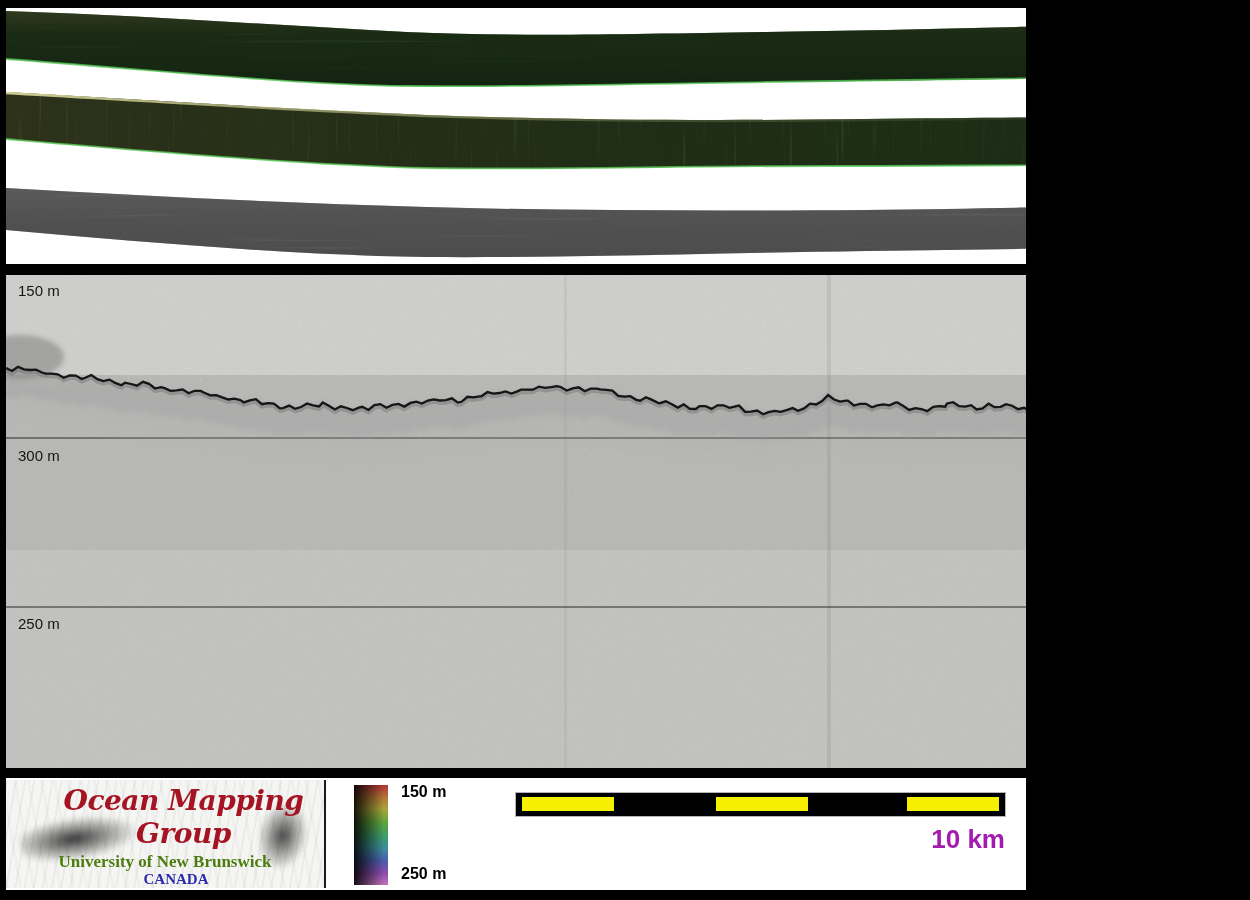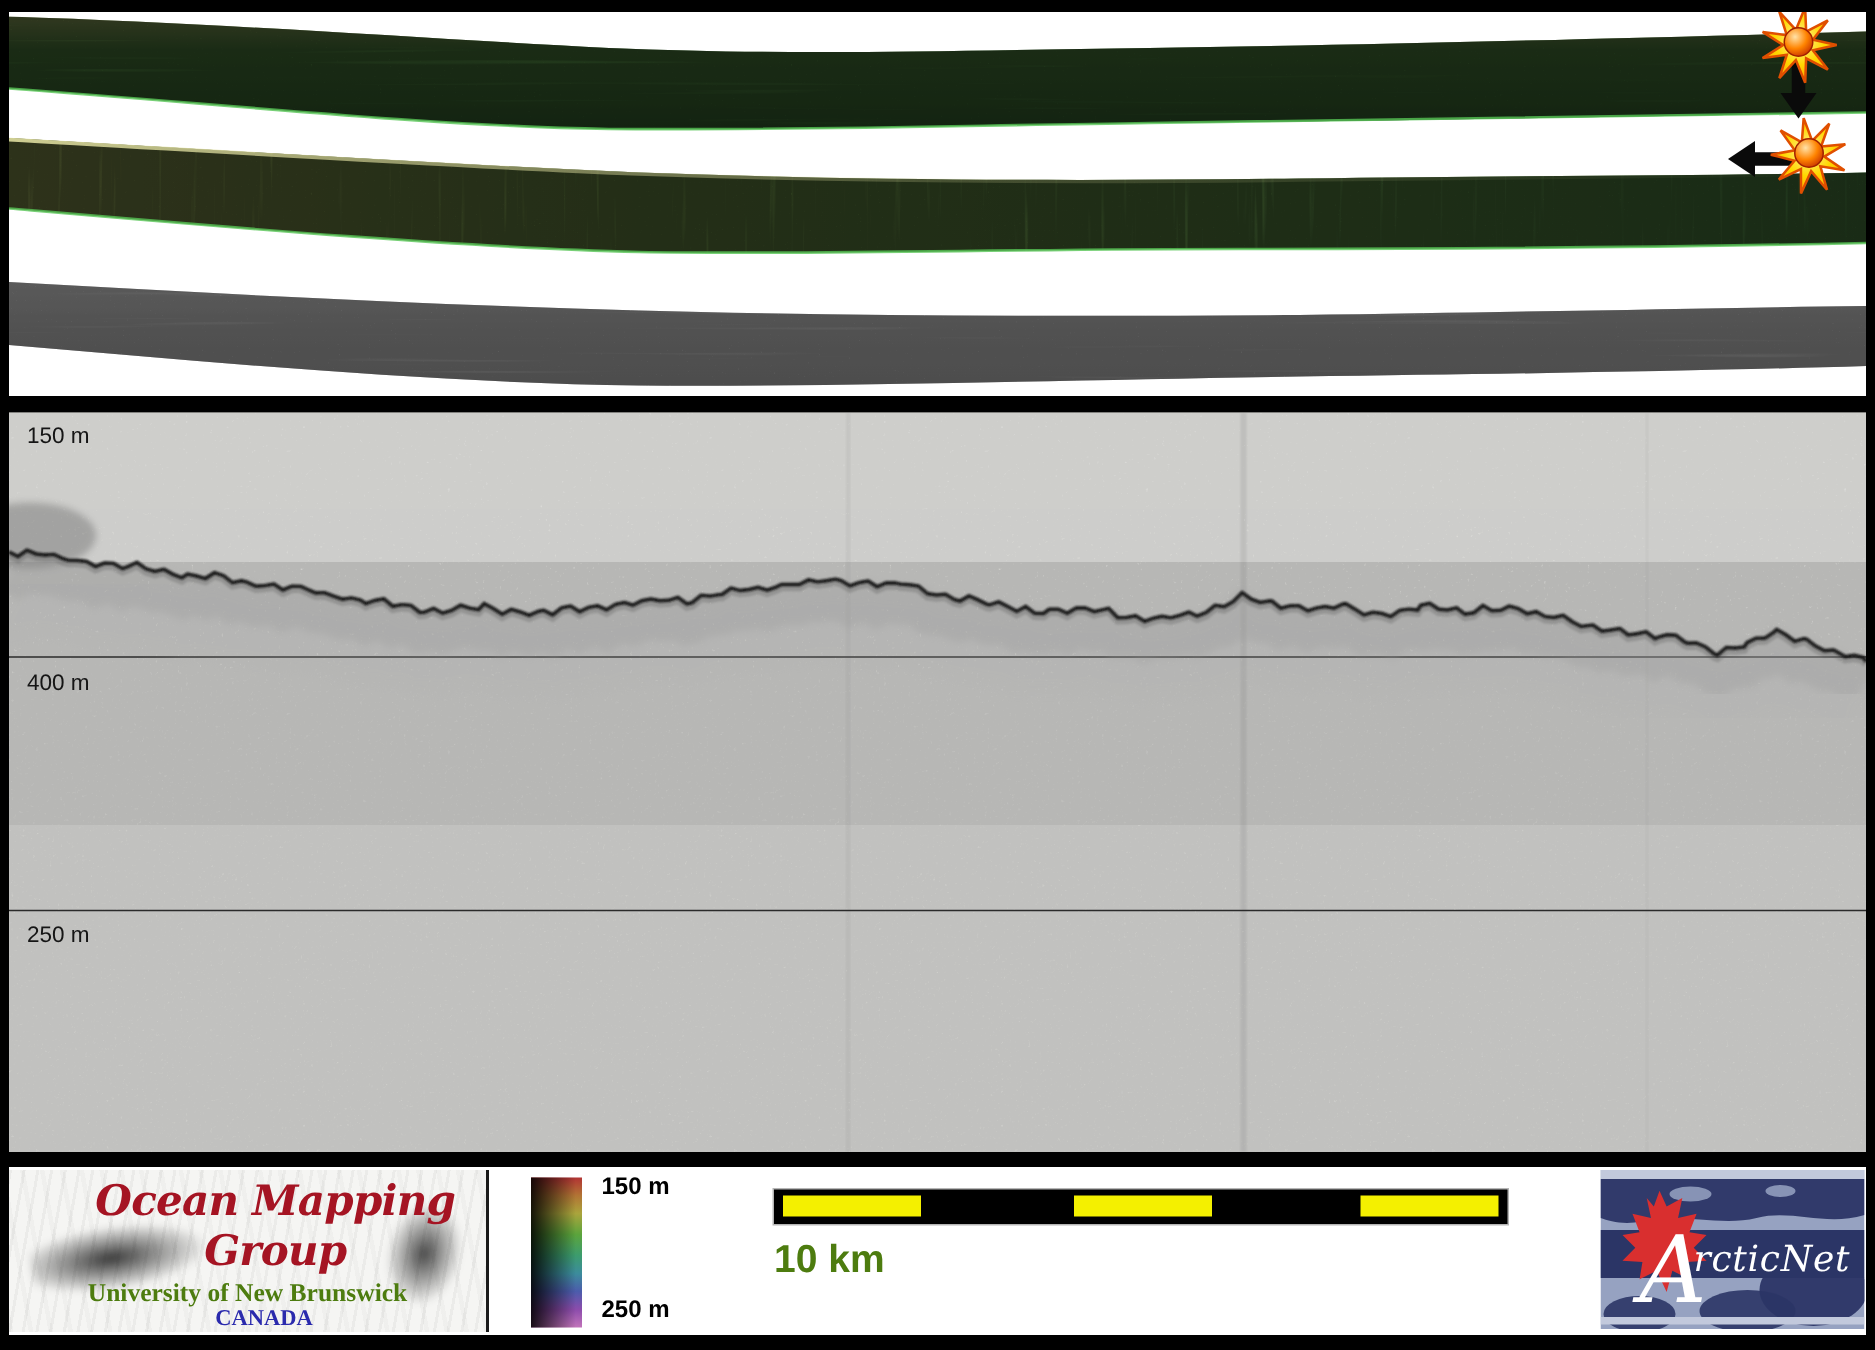--- a/index.html
+++ b/index.html
@@ -1,18 +1,18 @@
 <!DOCTYPE html>
 <html><head>
 <meta charset="utf-8">
 <style>
   html,body{margin:0;padding:0;}
   body{width:1250px;height:900px;background:#000;position:relative;overflow:hidden;
        font-family:"Liberation Sans",sans-serif;}
-  .panel{position:absolute;left:6px;width:1238px;overflow:hidden;}
+  .panel{position:absolute;left:6px;width:1020px;overflow:hidden;}
   #top-panel{top:8px;height:256px;background:#fff;}
   #profile-panel{top:275px;height:493px;background:#ebebe8;}
   #footer-panel{top:778px;height:112px;background:#fff;}
   .depth-label{position:absolute;left:12px;font-size:15px;color:#151515;}
   #lbl150{top:7px;} #lbl200{top:172px;} #lbl250{top:340px;}
 
   
   .omg-logo{position:absolute;left:0;top:2px;width:318px;height:108px;background:#f5f5f3;
     border-right:2px solid #1a1a1a;overflow:hidden;}
   .omg-texture{position:absolute;inset:0;opacity:.55;background:
@@ -37,22 +37,22 @@
       #3c9c6e 52%,#3c8c9c 64%,#4c5cac 76%,#8c4cac 88%,#c274ba 100%);}
   .colorbar::after{content:"";position:absolute;inset:0;
     background:linear-gradient(90deg, rgba(0,0,0,.88), rgba(0,0,0,0) 88%);}
   .cb-label{position:absolute;left:395px;width:70px;font-weight:bold;font-size:16px;color:#000;}
   .cb-top{top:5px;} .cb-bot{top:87px;}
 
   .scalebar{position:absolute;left:510px;top:15px;width:489px;height:23px;background:#000;
     box-shadow:0 0 0 1px #b5b5b5;}
   .sb-seg{position:absolute;top:4px;height:14px;width:92px;background:#f4f000;}
   .sb-seg.s1{left:6px;} .sb-seg.s2{left:200px;} .sb-seg.s3{left:391px;}
-  .sb-label{position:absolute;left:510px;top:46px;width:489px;text-align:left;
-    font-weight:bold;font-size:26px;color:#4d7c0f;}
+  .sb-label{position:absolute;left:510px;top:46px;width:489px;text-align:right;
+    font-weight:bold;font-size:26px;color:#a21caf;}
 
   .arcticnet{position:absolute;left:1061px;top:2px;width:176px;height:106px;background:#fff;}
 </style>
 </head>
 <body>
 
 <div id="top-panel" class="panel">
 <svg width="1238" height="256" viewBox="0 0 1238 256">
   <defs>
     <filter id="grain" x="0" y="0" width="100%" height="100%">
@@ -175,21 +175,21 @@
     <g id="traceLayer">
         <line x1="0" x2="1238" y1="163" y2="163" stroke="#2a2a2a" stroke-width="1"></line>
         <line x1="0" x2="1238" y1="332" y2="332" stroke="#2a2a2a" stroke-width="1"></line>
         <path d="M0.0,93.0 L6.0,96.0 L12.0,91.8 L18.0,94.3 L24.0,95.0 L30.0,94.6 L36.0,97.5 L39.7,98.6 L45.7,98.7 L51.7,99.3 L57.7,102.7 L63.7,100.4 L69.7,100.6 L75.7,104.1 L79.3,102.7 L85.3,100.0 L91.3,104.2 L97.3,106.0 L103.3,104.6 L109.3,107.9 L115.3,110.2 L119.0,107.7 L125.0,109.0 L131.0,110.7 L137.0,106.8 L143.0,108.8 L149.0,113.5 L155.0,112.2 L158.6,113.1 L164.6,115.8 L170.6,115.4 L176.6,114.4 L182.6,118.3 L188.6,115.8 L194.6,115.9 L198.3,117.7 L204.3,120.3 L210.3,120.1 L216.3,122.4 L222.3,124.5 L228.3,123.6 L234.3,125.1 L237.9,127.4 L243.9,125.3 L249.9,124.2 L255.9,129.2 L261.9,128.1 L267.9,128.6 L273.9,133.3 L277.1,133.1 L283.1,130.6 L289.1,133.8 L295.1,132.0 L301.1,128.5 L307.1,130.4 L313.1,131.5 L316.8,127.5 L322.8,130.7 L328.8,134.5 L334.8,131.3 L340.8,133.0 L346.8,135.2 L352.8,132.6 L356.4,131.8 L362.4,134.9 L368.4,130.2 L374.4,129.1 L380.4,132.8 L386.4,129.9 L392.4,128.9 L398.4,131.6 L404.4,127.9 L410.4,126.7 L415.9,128.5 L421.9,125.5 L427.9,124.4 L433.9,125.5 L439.9,125.2 L445.9,123.3 L451.9,127.6 L455.5,126.8 L461.5,121.8 L467.5,122.4 L473.5,121.4 L475.4,121.3 L481.4,117.1 L487.4,118.7 L493.4,118.0 L499.4,116.5 L505.4,118.5 L511.4,116.4 L515.0,114.7 L521.0,114.6 L527.0,114.7 L533.0,111.6 L539.0,112.9 L545.0,112.2 L551.0,111.1 L554.7,112.0 L560.7,115.6 L566.7,113.4 L572.7,112.3 L578.7,116.2 L584.7,113.6 L590.7,113.6 L594.3,114.4 L600.3,114.8 L606.3,115.7 L612.3,120.8 L618.3,121.7 L624.3,121.2 L630.3,124.8 L634.0,125.7 L640.0,122.3 L646.0,124.9 L652.0,127.9 L653.8,128.2 L659.8,126.3 L665.8,129.3 L671.8,132.6 L677.8,129.4 L683.8,133.9 L689.8,134.0 L693.5,131.2 L699.5,131.2 L705.5,133.9 L711.5,130.3 L717.5,130.3 L723.5,132.8 L729.5,131.4 L733.1,130.6 L739.1,136.8 L745.1,136.7 L751.1,135.5 L757.1,139.3 L762.6,137.2 L768.6,135.8 L774.6,136.9 L780.6,135.2 L786.6,133.1 L792.1,135.8 L798.1,133.4 L804.1,128.6 L810.1,129.5 L816.1,126.1 L822.1,120.1 L828.1,124.5 L834.1,126.6 L840.1,125.7 L841.9,125.7 L847.9,130.5 L853.9,128.9 L859.9,128.8 L865.9,132.3 L871.4,130.4 L877.4,129.4 L883.4,130.4 L889.4,127.7 L891.3,127.5 L897.3,131.1 L903.3,134.9 L909.3,133.2 L915.3,134.0 L921.2,136.1 L927.2,131.9 L933.2,131.1 L939.2,131.7 L941.1,128.5 L947.1,127.2 L953.1,131.2 L959.1,131.6 L965.1,130.2 L970.6,134.5 L976.6,133.5 L982.6,128.7 L988.6,132.2 L994.6,131.8 L1000.1,129.1 L1006.1,130.7 L1012.1,134.2 L1018.1,132.8 L1024.1,136.1 L1030.1,136.6 L1036.1,135.2 L1042.1,139.5 L1048.1,142.7 L1049.9,142.4 L1055.9,141.7 L1061.9,145.8 L1067.9,145.0 L1073.9,144.0 L1079.4,148.3 L1085.4,147.5 L1091.4,146.2 L1097.4,150.8 L1099.2,149.9 L1105.2,148.2 L1111.2,148.5 L1117.2,153.1 L1119.0,153.8 L1125.0,153.6 L1131.0,156.3 L1137.0,161.1 L1138.9,161.8 L1144.9,156.7 L1150.9,157.0 L1156.9,156.3 L1158.7,153.4 L1164.7,150.5 L1170.7,150.4 L1176.7,146.4 L1178.5,144.7 L1184.5,148.2 L1190.5,152.6 L1196.5,150.8 L1198.3,151.1 L1204.3,155.7 L1210.3,158.8 L1216.3,158.3 L1218.2,159.3 L1224.2,162.8 L1230.2,161.9 L1236.2,163.3 L1238,166.0" fill="none" stroke="#b0b0b0" stroke-width="46" opacity="0.18" transform="translate(0,30)" filter="url(#blurS4)"></path>
         <path d="M0.0,93.0 L6.0,96.0 L12.0,91.8 L18.0,94.3 L24.0,95.0 L30.0,94.6 L36.0,97.5 L39.7,98.6 L45.7,98.7 L51.7,99.3 L57.7,102.7 L63.7,100.4 L69.7,100.6 L75.7,104.1 L79.3,102.7 L85.3,100.0 L91.3,104.2 L97.3,106.0 L103.3,104.6 L109.3,107.9 L115.3,110.2 L119.0,107.7 L125.0,109.0 L131.0,110.7 L137.0,106.8 L143.0,108.8 L149.0,113.5 L155.0,112.2 L158.6,113.1 L164.6,115.8 L170.6,115.4 L176.6,114.4 L182.6,118.3 L188.6,115.8 L194.6,115.9 L198.3,117.7 L204.3,120.3 L210.3,120.1 L216.3,122.4 L222.3,124.5 L228.3,123.6 L234.3,125.1 L237.9,127.4 L243.9,125.3 L249.9,124.2 L255.9,129.2 L261.9,128.1 L267.9,128.6 L273.9,133.3 L277.1,133.1 L283.1,130.6 L289.1,133.8 L295.1,132.0 L301.1,128.5 L307.1,130.4 L313.1,131.5 L316.8,127.5 L322.8,130.7 L328.8,134.5 L334.8,131.3 L340.8,133.0 L346.8,135.2 L352.8,132.6 L356.4,131.8 L362.4,134.9 L368.4,130.2 L374.4,129.1 L380.4,132.8 L386.4,129.9 L392.4,128.9 L398.4,131.6 L404.4,127.9 L410.4,126.7 L415.9,128.5 L421.9,125.5 L427.9,124.4 L433.9,125.5 L439.9,125.2 L445.9,123.3 L451.9,127.6 L455.5,126.8 L461.5,121.8 L467.5,122.4 L473.5,121.4 L475.4,121.3 L481.4,117.1 L487.4,118.7 L493.4,118.0 L499.4,116.5 L505.4,118.5 L511.4,116.4 L515.0,114.7 L521.0,114.6 L527.0,114.7 L533.0,111.6 L539.0,112.9 L545.0,112.2 L551.0,111.1 L554.7,112.0 L560.7,115.6 L566.7,113.4 L572.7,112.3 L578.7,116.2 L584.7,113.6 L590.7,113.6 L594.3,114.4 L600.3,114.8 L606.3,115.7 L612.3,120.8 L618.3,121.7 L624.3,121.2 L630.3,124.8 L634.0,125.7 L640.0,122.3 L646.0,124.9 L652.0,127.9 L653.8,128.2 L659.8,126.3 L665.8,129.3 L671.8,132.6 L677.8,129.4 L683.8,133.9 L689.8,134.0 L693.5,131.2 L699.5,131.2 L705.5,133.9 L711.5,130.3 L717.5,130.3 L723.5,132.8 L729.5,131.4 L733.1,130.6 L739.1,136.8 L745.1,136.7 L751.1,135.5 L757.1,139.3 L762.6,137.2 L768.6,135.8 L774.6,136.9 L780.6,135.2 L786.6,133.1 L792.1,135.8 L798.1,133.4 L804.1,128.6 L810.1,129.5 L816.1,126.1 L822.1,120.1 L828.1,124.5 L834.1,126.6 L840.1,125.7 L841.9,125.7 L847.9,130.5 L853.9,128.9 L859.9,128.8 L865.9,132.3 L871.4,130.4 L877.4,129.4 L883.4,130.4 L889.4,127.7 L891.3,127.5 L897.3,131.1 L903.3,134.9 L909.3,133.2 L915.3,134.0 L921.2,136.1 L927.2,131.9 L933.2,131.1 L939.2,131.7 L941.1,128.5 L947.1,127.2 L953.1,131.2 L959.1,131.6 L965.1,130.2 L970.6,134.5 L976.6,133.5 L982.6,128.7 L988.6,132.2 L994.6,131.8 L1000.1,129.1 L1006.1,130.7 L1012.1,134.2 L1018.1,132.8 L1024.1,136.1 L1030.1,136.6 L1036.1,135.2 L1042.1,139.5 L1048.1,142.7 L1049.9,142.4 L1055.9,141.7 L1061.9,145.8 L1067.9,145.0 L1073.9,144.0 L1079.4,148.3 L1085.4,147.5 L1091.4,146.2 L1097.4,150.8 L1099.2,149.9 L1105.2,148.2 L1111.2,148.5 L1117.2,153.1 L1119.0,153.8 L1125.0,153.6 L1131.0,156.3 L1137.0,161.1 L1138.9,161.8 L1144.9,156.7 L1150.9,157.0 L1156.9,156.3 L1158.7,153.4 L1164.7,150.5 L1170.7,150.4 L1176.7,146.4 L1178.5,144.7 L1184.5,148.2 L1190.5,152.6 L1196.5,150.8 L1198.3,151.1 L1204.3,155.7 L1210.3,158.8 L1216.3,158.3 L1218.2,159.3 L1224.2,162.8 L1230.2,161.9 L1236.2,163.3 L1238,166.0" fill="none" stroke="#9a9a9a" stroke-width="26" opacity="0.3" transform="translate(0,14)" filter="url(#blurS3)"></path>
         <path d="M0.0,93.0 L6.0,96.0 L12.0,91.8 L18.0,94.3 L24.0,95.0 L30.0,94.6 L36.0,97.5 L39.7,98.6 L45.7,98.7 L51.7,99.3 L57.7,102.7 L63.7,100.4 L69.7,100.6 L75.7,104.1 L79.3,102.7 L85.3,100.0 L91.3,104.2 L97.3,106.0 L103.3,104.6 L109.3,107.9 L115.3,110.2 L119.0,107.7 L125.0,109.0 L131.0,110.7 L137.0,106.8 L143.0,108.8 L149.0,113.5 L155.0,112.2 L158.6,113.1 L164.6,115.8 L170.6,115.4 L176.6,114.4 L182.6,118.3 L188.6,115.8 L194.6,115.9 L198.3,117.7 L204.3,120.3 L210.3,120.1 L216.3,122.4 L222.3,124.5 L228.3,123.6 L234.3,125.1 L237.9,127.4 L243.9,125.3 L249.9,124.2 L255.9,129.2 L261.9,128.1 L267.9,128.6 L273.9,133.3 L277.1,133.1 L283.1,130.6 L289.1,133.8 L295.1,132.0 L301.1,128.5 L307.1,130.4 L313.1,131.5 L316.8,127.5 L322.8,130.7 L328.8,134.5 L334.8,131.3 L340.8,133.0 L346.8,135.2 L352.8,132.6 L356.4,131.8 L362.4,134.9 L368.4,130.2 L374.4,129.1 L380.4,132.8 L386.4,129.9 L392.4,128.9 L398.4,131.6 L404.4,127.9 L410.4,126.7 L415.9,128.5 L421.9,125.5 L427.9,124.4 L433.9,125.5 L439.9,125.2 L445.9,123.3 L451.9,127.6 L455.5,126.8 L461.5,121.8 L467.5,122.4 L473.5,121.4 L475.4,121.3 L481.4,117.1 L487.4,118.7 L493.4,118.0 L499.4,116.5 L505.4,118.5 L511.4,116.4 L515.0,114.7 L521.0,114.6 L527.0,114.7 L533.0,111.6 L539.0,112.9 L545.0,112.2 L551.0,111.1 L554.7,112.0 L560.7,115.6 L566.7,113.4 L572.7,112.3 L578.7,116.2 L584.7,113.6 L590.7,113.6 L594.3,114.4 L600.3,114.8 L606.3,115.7 L612.3,120.8 L618.3,121.7 L624.3,121.2 L630.3,124.8 L634.0,125.7 L640.0,122.3 L646.0,124.9 L652.0,127.9 L653.8,128.2 L659.8,126.3 L665.8,129.3 L671.8,132.6 L677.8,129.4 L683.8,133.9 L689.8,134.0 L693.5,131.2 L699.5,131.2 L705.5,133.9 L711.5,130.3 L717.5,130.3 L723.5,132.8 L729.5,131.4 L733.1,130.6 L739.1,136.8 L745.1,136.7 L751.1,135.5 L757.1,139.3 L762.6,137.2 L768.6,135.8 L774.6,136.9 L780.6,135.2 L786.6,133.1 L792.1,135.8 L798.1,133.4 L804.1,128.6 L810.1,129.5 L816.1,126.1 L822.1,120.1 L828.1,124.5 L834.1,126.6 L840.1,125.7 L841.9,125.7 L847.9,130.5 L853.9,128.9 L859.9,128.8 L865.9,132.3 L871.4,130.4 L877.4,129.4 L883.4,130.4 L889.4,127.7 L891.3,127.5 L897.3,131.1 L903.3,134.9 L909.3,133.2 L915.3,134.0 L921.2,136.1 L927.2,131.9 L933.2,131.1 L939.2,131.7 L941.1,128.5 L947.1,127.2 L953.1,131.2 L959.1,131.6 L965.1,130.2 L970.6,134.5 L976.6,133.5 L982.6,128.7 L988.6,132.2 L994.6,131.8 L1000.1,129.1 L1006.1,130.7 L1012.1,134.2 L1018.1,132.8 L1024.1,136.1 L1030.1,136.6 L1036.1,135.2 L1042.1,139.5 L1048.1,142.7 L1049.9,142.4 L1055.9,141.7 L1061.9,145.8 L1067.9,145.0 L1073.9,144.0 L1079.4,148.3 L1085.4,147.5 L1091.4,146.2 L1097.4,150.8 L1099.2,149.9 L1105.2,148.2 L1111.2,148.5 L1117.2,153.1 L1119.0,153.8 L1125.0,153.6 L1131.0,156.3 L1137.0,161.1 L1138.9,161.8 L1144.9,156.7 L1150.9,157.0 L1156.9,156.3 L1158.7,153.4 L1164.7,150.5 L1170.7,150.4 L1176.7,146.4 L1178.5,144.7 L1184.5,148.2 L1190.5,152.6 L1196.5,150.8 L1198.3,151.1 L1204.3,155.7 L1210.3,158.8 L1216.3,158.3 L1218.2,159.3 L1224.2,162.8 L1230.2,161.9 L1236.2,163.3 L1238,166.0" fill="none" stroke="#555555" stroke-width="5" opacity="0.3" transform="translate(0,2)" filter="url(#blurS1)"></path>
         <path d="M0.0,93.0 L6.0,96.0 L12.0,91.8 L18.0,94.3 L24.0,95.0 L30.0,94.6 L36.0,97.5 L39.7,98.6 L45.7,98.7 L51.7,99.3 L57.7,102.7 L63.7,100.4 L69.7,100.6 L75.7,104.1 L79.3,102.7 L85.3,100.0 L91.3,104.2 L97.3,106.0 L103.3,104.6 L109.3,107.9 L115.3,110.2 L119.0,107.7 L125.0,109.0 L131.0,110.7 L137.0,106.8 L143.0,108.8 L149.0,113.5 L155.0,112.2 L158.6,113.1 L164.6,115.8 L170.6,115.4 L176.6,114.4 L182.6,118.3 L188.6,115.8 L194.6,115.9 L198.3,117.7 L204.3,120.3 L210.3,120.1 L216.3,122.4 L222.3,124.5 L228.3,123.6 L234.3,125.1 L237.9,127.4 L243.9,125.3 L249.9,124.2 L255.9,129.2 L261.9,128.1 L267.9,128.6 L273.9,133.3 L277.1,133.1 L283.1,130.6 L289.1,133.8 L295.1,132.0 L301.1,128.5 L307.1,130.4 L313.1,131.5 L316.8,127.5 L322.8,130.7 L328.8,134.5 L334.8,131.3 L340.8,133.0 L346.8,135.2 L352.8,132.6 L356.4,131.8 L362.4,134.9 L368.4,130.2 L374.4,129.1 L380.4,132.8 L386.4,129.9 L392.4,128.9 L398.4,131.6 L404.4,127.9 L410.4,126.7 L415.9,128.5 L421.9,125.5 L427.9,124.4 L433.9,125.5 L439.9,125.2 L445.9,123.3 L451.9,127.6 L455.5,126.8 L461.5,121.8 L467.5,122.4 L473.5,121.4 L475.4,121.3 L481.4,117.1 L487.4,118.7 L493.4,118.0 L499.4,116.5 L505.4,118.5 L511.4,116.4 L515.0,114.7 L521.0,114.6 L527.0,114.7 L533.0,111.6 L539.0,112.9 L545.0,112.2 L551.0,111.1 L554.7,112.0 L560.7,115.6 L566.7,113.4 L572.7,112.3 L578.7,116.2 L584.7,113.6 L590.7,113.6 L594.3,114.4 L600.3,114.8 L606.3,115.7 L612.3,120.8 L618.3,121.7 L624.3,121.2 L630.3,124.8 L634.0,125.7 L640.0,122.3 L646.0,124.9 L652.0,127.9 L653.8,128.2 L659.8,126.3 L665.8,129.3 L671.8,132.6 L677.8,129.4 L683.8,133.9 L689.8,134.0 L693.5,131.2 L699.5,131.2 L705.5,133.9 L711.5,130.3 L717.5,130.3 L723.5,132.8 L729.5,131.4 L733.1,130.6 L739.1,136.8 L745.1,136.7 L751.1,135.5 L757.1,139.3 L762.6,137.2 L768.6,135.8 L774.6,136.9 L780.6,135.2 L786.6,133.1 L792.1,135.8 L798.1,133.4 L804.1,128.6 L810.1,129.5 L816.1,126.1 L822.1,120.1 L828.1,124.5 L834.1,126.6 L840.1,125.7 L841.9,125.7 L847.9,130.5 L853.9,128.9 L859.9,128.8 L865.9,132.3 L871.4,130.4 L877.4,129.4 L883.4,130.4 L889.4,127.7 L891.3,127.5 L897.3,131.1 L903.3,134.9 L909.3,133.2 L915.3,134.0 L921.2,136.1 L927.2,131.9 L933.2,131.1 L939.2,131.7 L941.1,128.5 L947.1,127.2 L953.1,131.2 L959.1,131.6 L965.1,130.2 L970.6,134.5 L976.6,133.5 L982.6,128.7 L988.6,132.2 L994.6,131.8 L1000.1,129.1 L1006.1,130.7 L1012.1,134.2 L1018.1,132.8 L1024.1,136.1 L1030.1,136.6 L1036.1,135.2 L1042.1,139.5 L1048.1,142.7 L1049.9,142.4 L1055.9,141.7 L1061.9,145.8 L1067.9,145.0 L1073.9,144.0 L1079.4,148.3 L1085.4,147.5 L1091.4,146.2 L1097.4,150.8 L1099.2,149.9 L1105.2,148.2 L1111.2,148.5 L1117.2,153.1 L1119.0,153.8 L1125.0,153.6 L1131.0,156.3 L1137.0,161.1 L1138.9,161.8 L1144.9,156.7 L1150.9,157.0 L1156.9,156.3 L1158.7,153.4 L1164.7,150.5 L1170.7,150.4 L1176.7,146.4 L1178.5,144.7 L1184.5,148.2 L1190.5,152.6 L1196.5,150.8 L1198.3,151.1 L1204.3,155.7 L1210.3,158.8 L1216.3,158.3 L1218.2,159.3 L1224.2,162.8 L1230.2,161.9 L1236.2,163.3 L1238,166.0" fill="none" stroke="#141414" stroke-width="2.3" opacity="1" filter="url(#blurS1)"></path>
       </g>
   </svg>
   <div class="depth-label" id="lbl150">150 m</div>
-  <div class="depth-label" id="lbl200">400 m</div>
+  <div class="depth-label" id="lbl200">300 m</div>
   <div class="depth-label" id="lbl250">250 m</div>
 </div>
 
 <div id="footer-panel" class="panel">
 
   <div class="omg-logo">
     <div class="omg-texture"></div>
     <div class="omg-blob1"></div>
     <div class="omg-blob2"></div>
     <div class="omg-title">Ocean Mapping Group</div>

